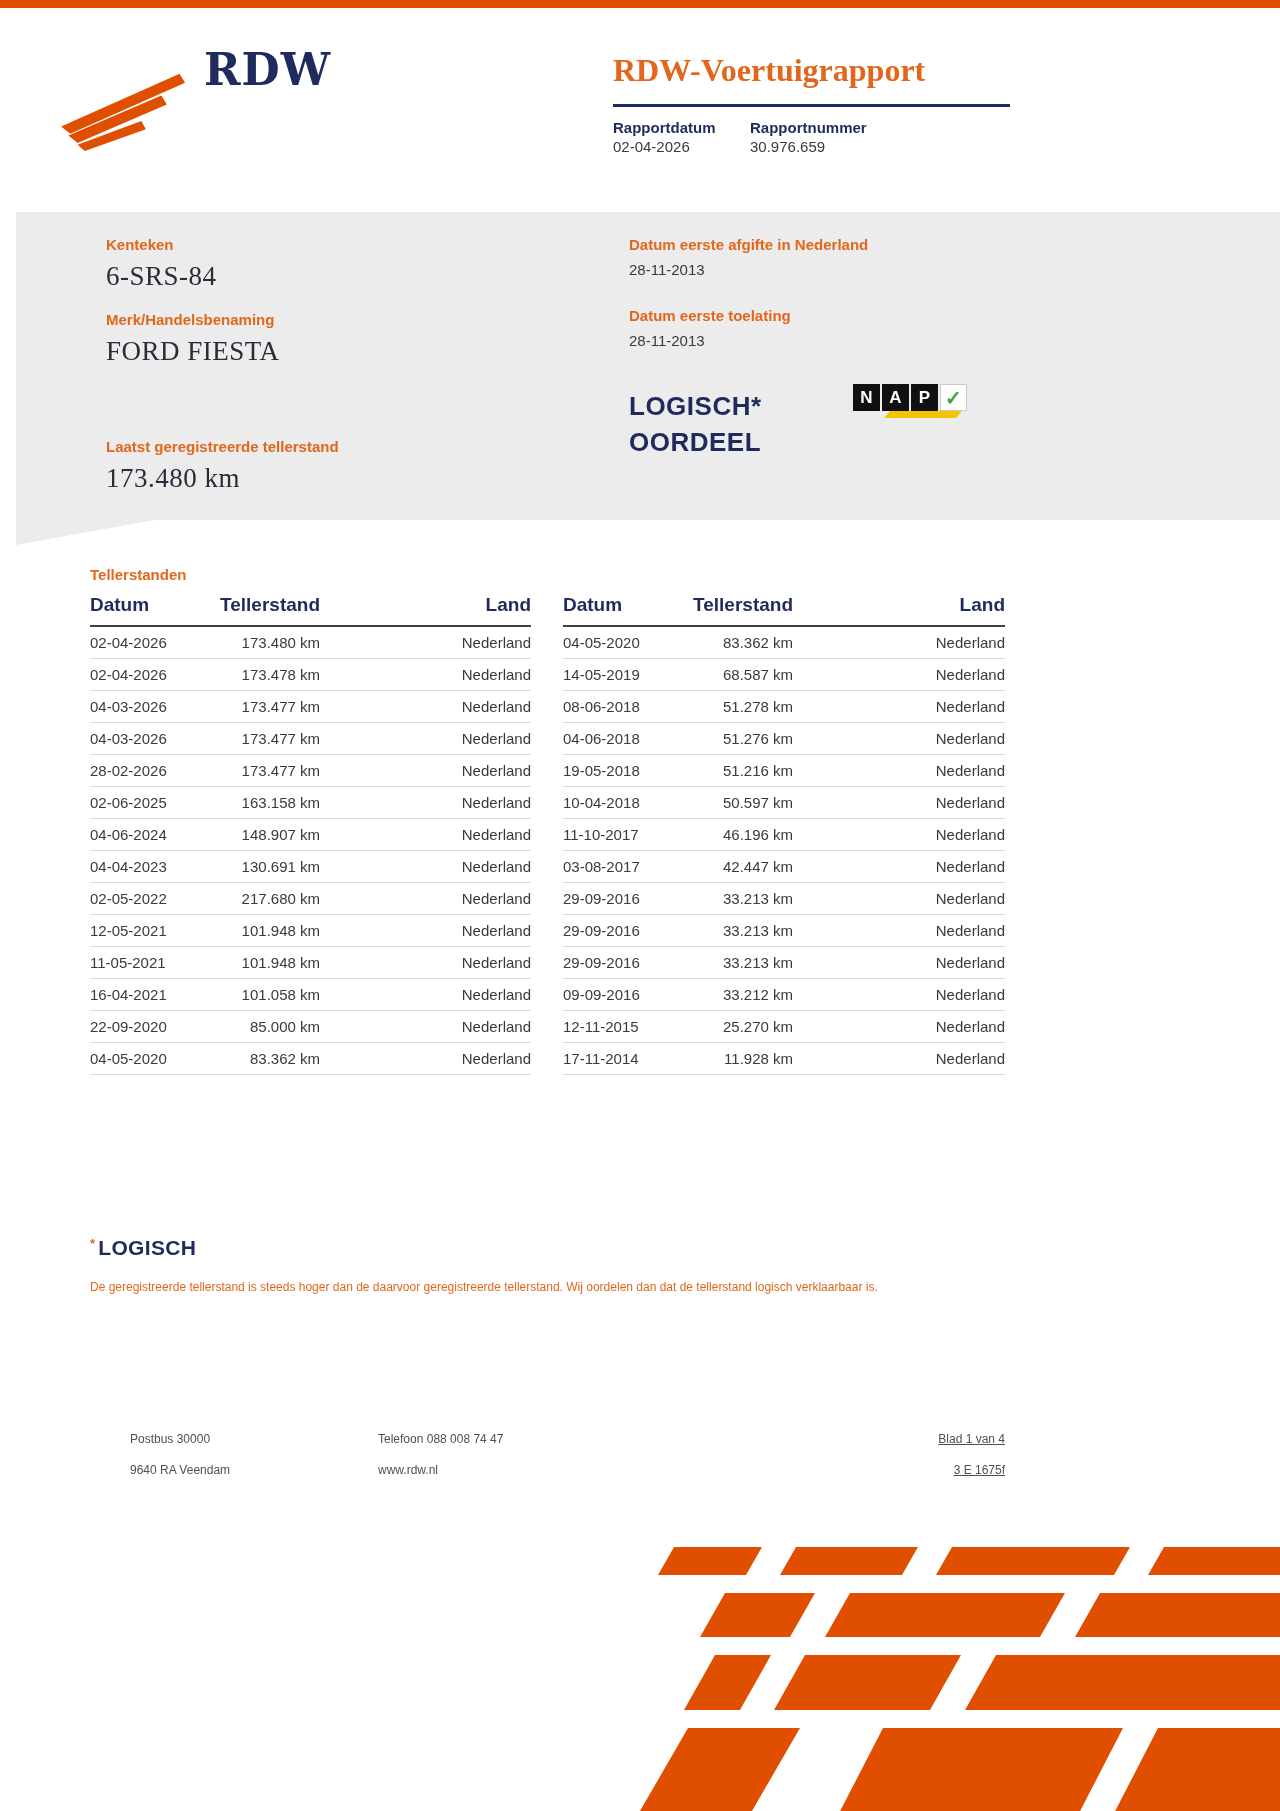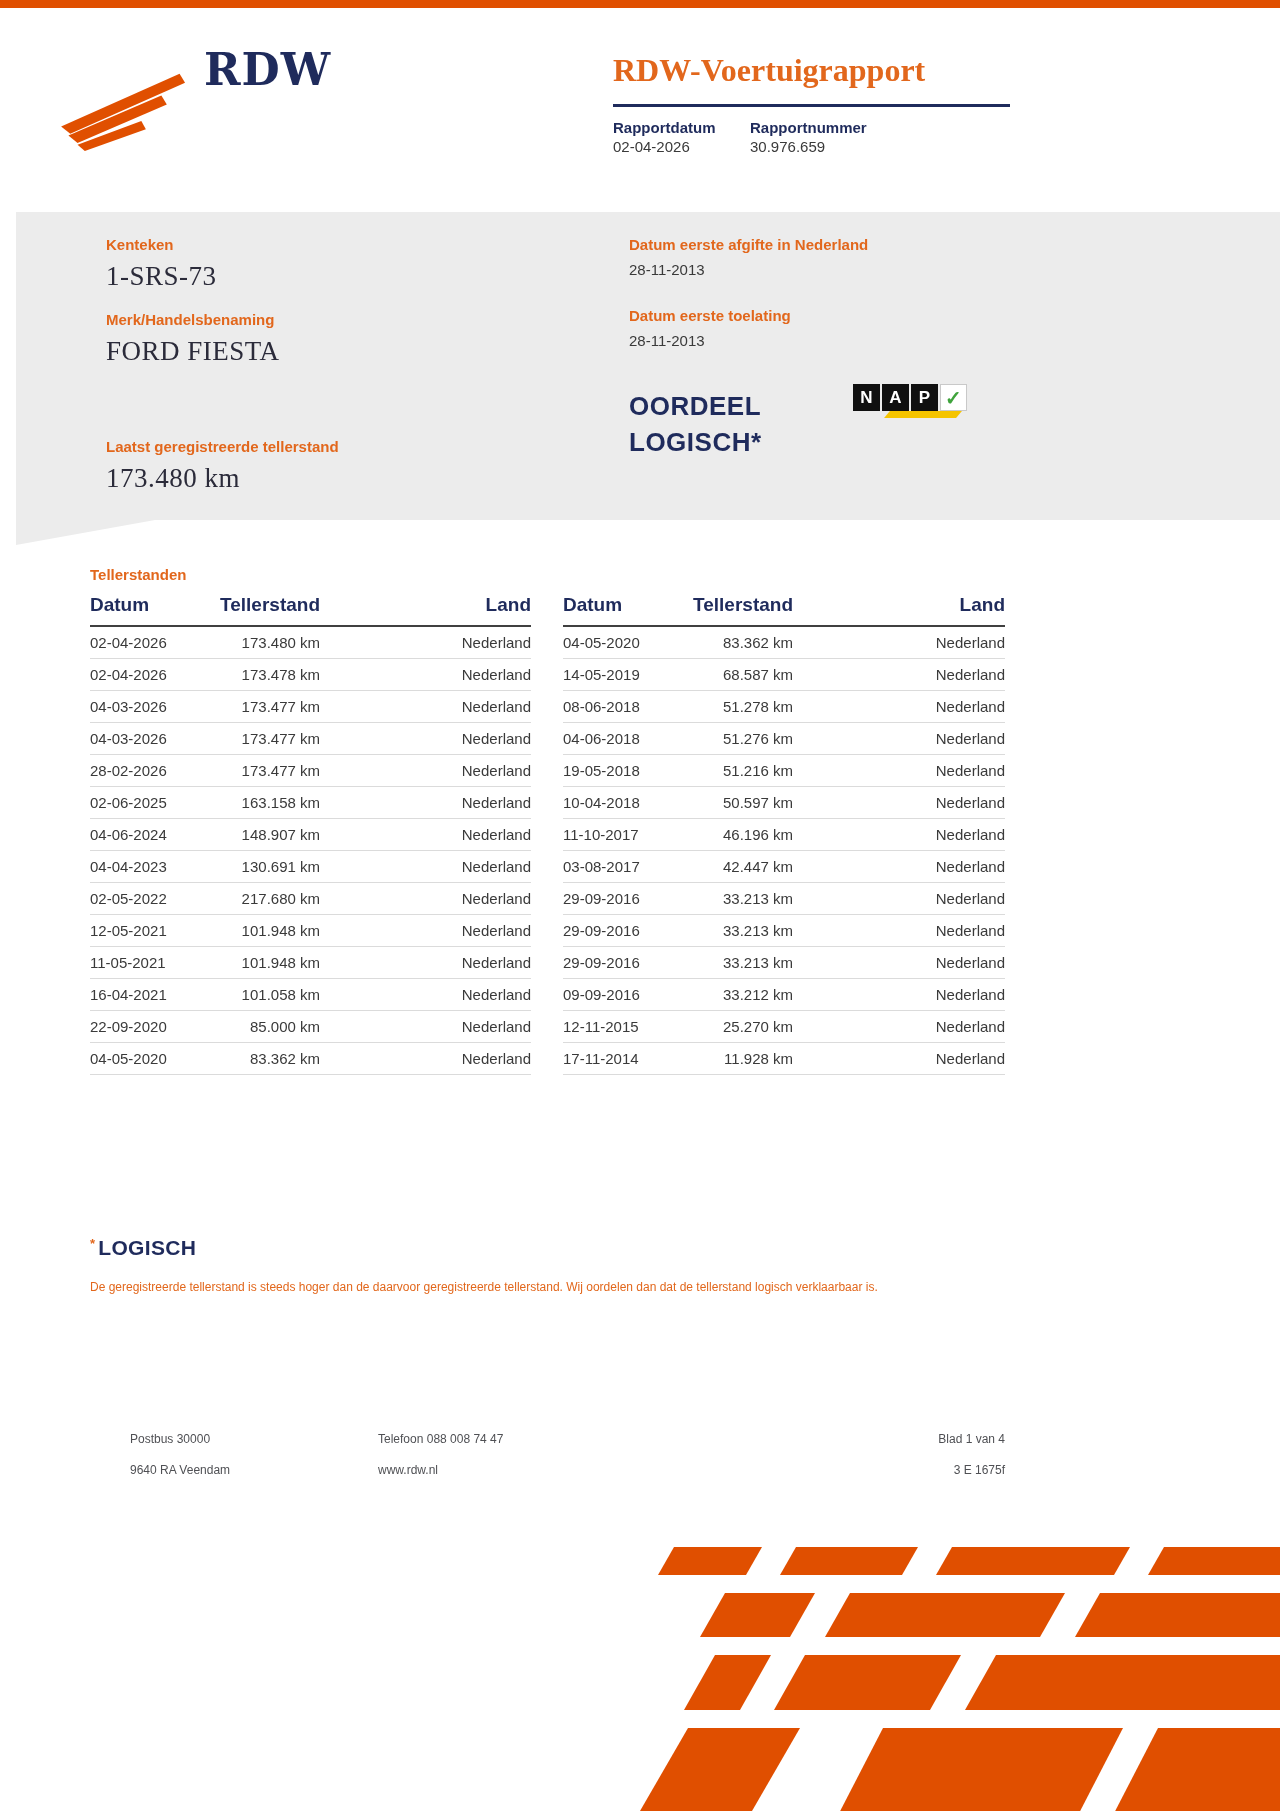--- a/index.html
+++ b/index.html
@@ -55,21 +55,21 @@
 
   
   .logisch { position:absolute; left:90px; top:1236px; width:860px; }
   .logisch h3 { font-size:21px; color:#1F2B5C; letter-spacing:0.3px; }
   .logisch .ast { color:#E2671C; font-size:13px; vertical-align:7px; margin-right:3px; }
   .logisch p { margin-top:13px; font-size:12px; line-height:29px; color:#E2671C; }
 
   
   .footer { position:absolute; left:90px; top:1433px; width:915px; font-size:12px; color:#4F5054; }
   .footer .fcol { position:absolute; top:0;margin-left:40px; }
-  .footer .f1 { left:0; } .footer .f2 { left:248px; } .footer .f3 { right:0; text-align:right; }
+  .footer .f1 { left:0; } .footer .f2 { left:248px; } .footer .f3 { right:0; text-align:right;text-decoration:underline; }
   .footer .fline { margin-bottom:19px; line-height:12px; }
 
   
   .bottom-swoosh { position:absolute; right:0; bottom:0; width:640px; height:270px; }
 </style>
 </head>
 <body>
 
 <div class="page">
 
@@ -94,34 +94,34 @@
     </div>
     <div>
       <div class="meta-label">Rapportnummer</div>
       <div class="meta-value">30.976.659</div>
     </div>
   </div>
 
   <section class="summary-panel">
     <div class="sum-left">
       <div class="field-label mb6">Kenteken</div>
-      <div class="field-value-big mb18">1-SRS-73</div>
+      <div class="field-value-big mb18">6-SRS-84</div>
       <div class="field-label mb6">Merk/Handelsbenaming</div>
       <div class="field-value-big mb70">FORD FIESTA</div>
       <div class="field-label mb6">Laatst geregistreerde tellerstand</div>
       <div class="field-value-big">173.480 km</div>
     </div>
     <div class="sum-right">
       <div class="field-label mb8">Datum eerste afgifte in Nederland</div>
       <div class="field-value mb29">28-11-2013</div>
       <div class="field-label mb8">Datum eerste toelating</div>
       <div class="field-value mb39">28-11-2013</div>
       <div class="oordeel">
+        <div>LOGISCH*</div>
         <div>OORDEEL</div>
-        <div>LOGISCH*</div>
       </div>
     </div>
     <div class="nap">
       <span class="nap-box">N</span>
       <span class="nap-box">A</span>
       <span class="nap-box">P</span>
       <span class="nap-check">✓</span>
       <span class="nap-bar"></span>
     </div>
   </section>

